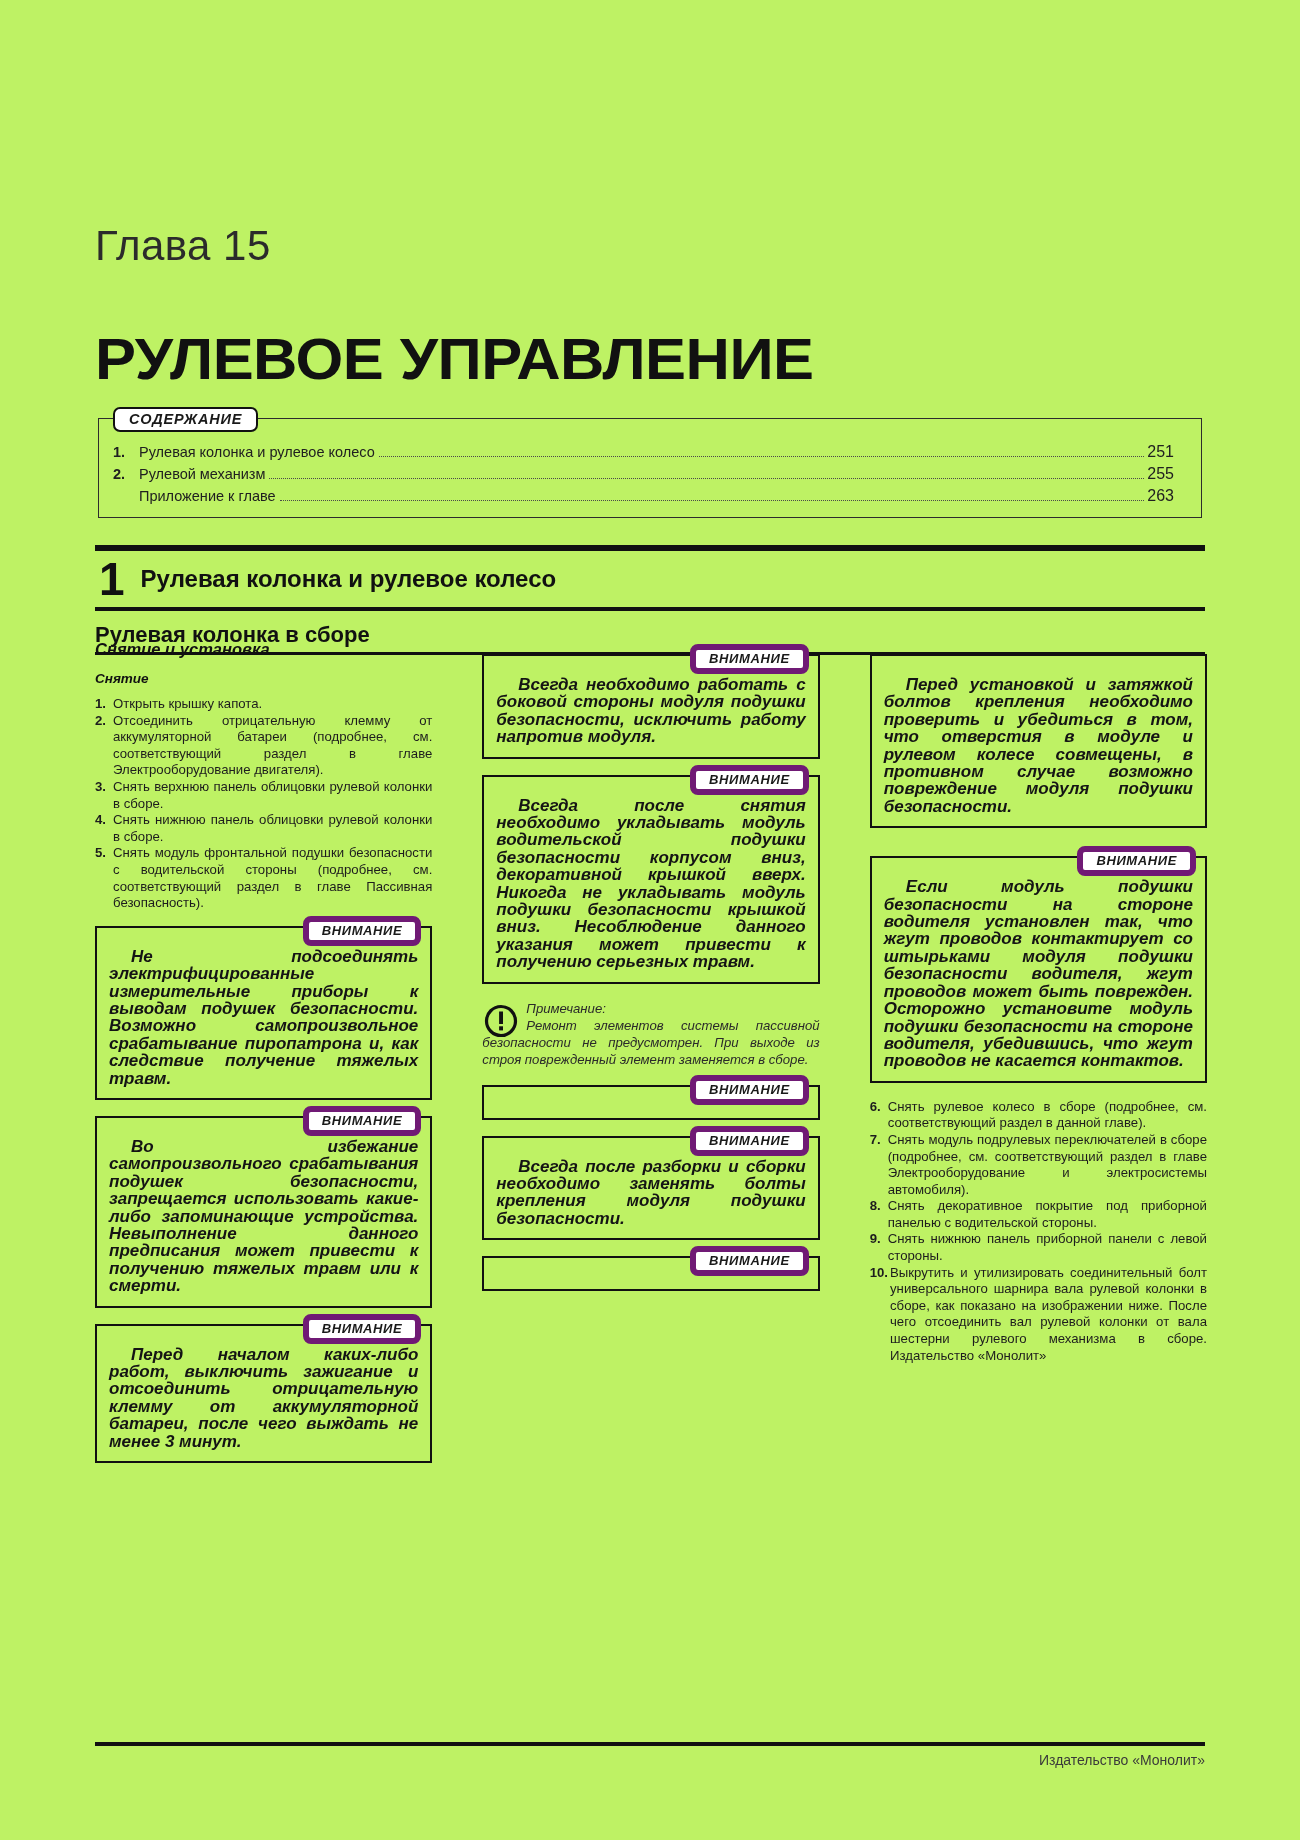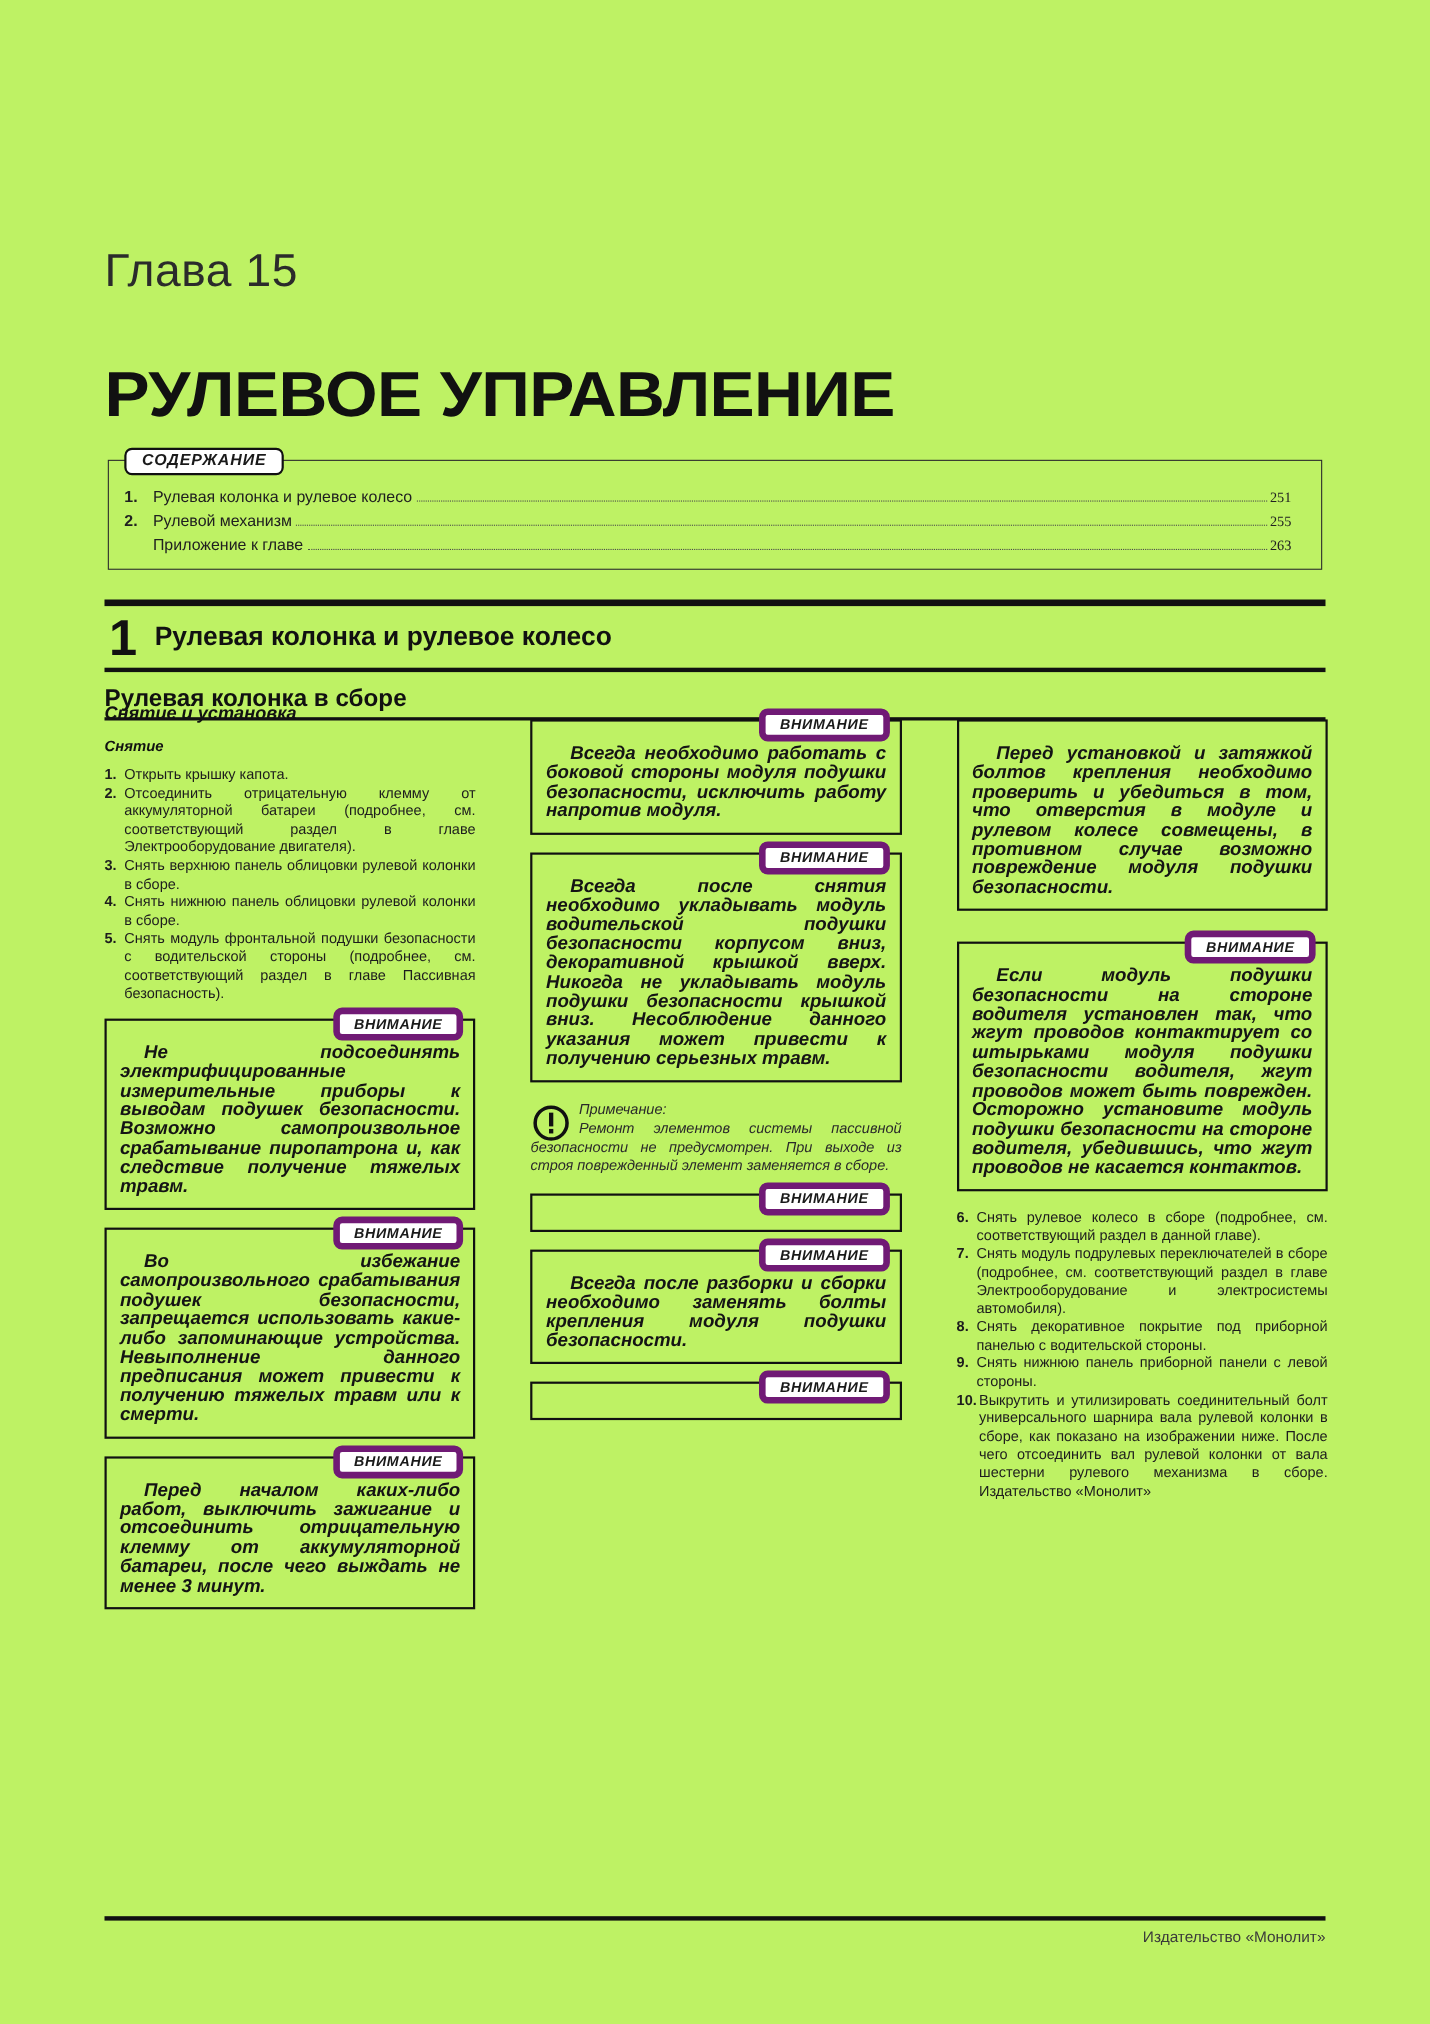--- a/index.html
+++ b/index.html
@@ -85,22 +85,21 @@
     white-space: nowrap;
   }
   .toc-dots {
     flex: 1 1 auto;
     border-bottom: 1.5px dotted #4a4a4a;
     margin: 0 3px 4px 4px;
     min-width: 10px;
   }
   .toc-page {
     flex: 0 0 auto;
-    font-size: 13px;
-    font-family: Liberation Serif, serif;
+    font-size: 16px;
   }
 
   
   .sec-bar {
     position: absolute;
     left: 95px;
     top: 545px;
     width: 1110px;
   }
   .sec-rule-top {

